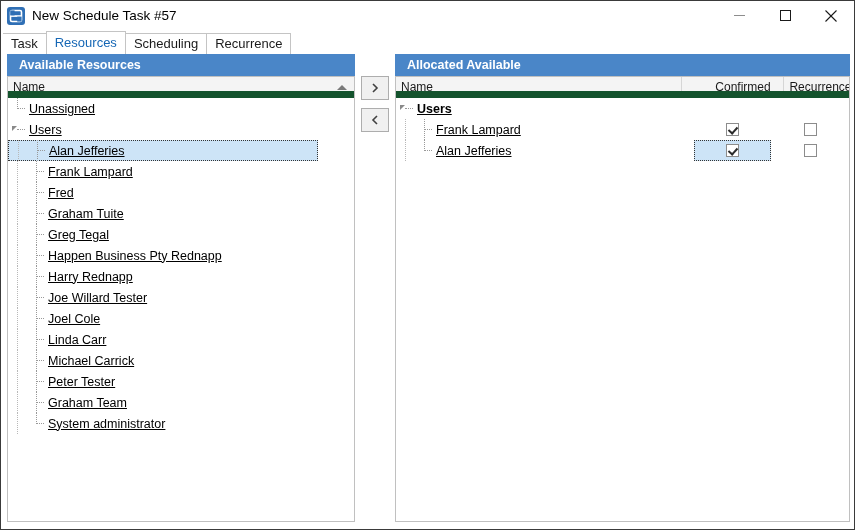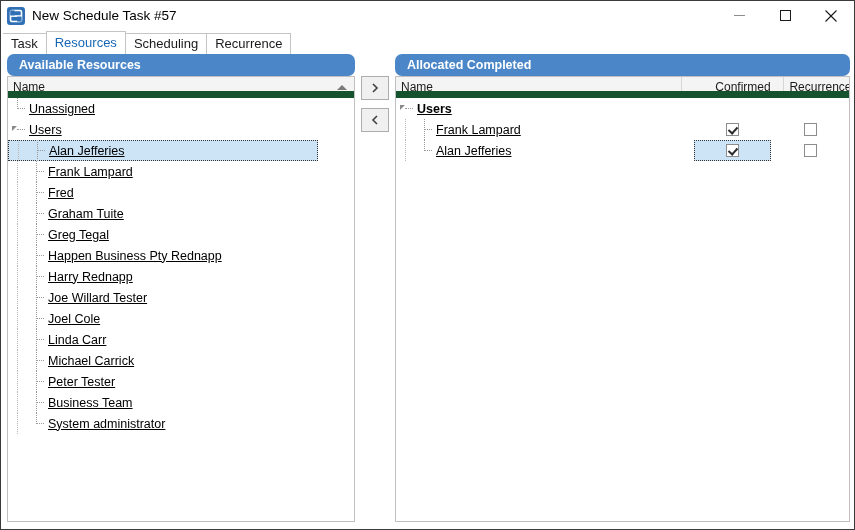--- a/index.html
+++ b/index.html
@@ -108,21 +108,20 @@
   }
   .panel-header {
     height: 22px;
     background: #4a86c8;
     color: #ffffff;
     font-weight: bold;
     font-size: 12.5px;
     line-height: 22px;
     padding-left: 12px;
     box-sizing: border-box;
-    border-radius: 7px;
   }
   .grid {
     position: absolute;
     left: 0;
     right: 0;
     top: 22px;
     bottom: 0;
     background: #ffffff;
     border: 1px solid #c0c0c0;
     box-sizing: border-box;
@@ -508,21 +507,21 @@
 
           <div class="row">
             <div class="namecell">
               <span class="indent">
                   <span class="vline"></span>
                 </span>
               <span class="tw">
                   <span class="vline"></span>
                   <span class="hline"></span>
                 </span>
-              <span class="lbl">Business Team</span>
+              <span class="lbl">Graham Team</span>
             </div>
           </div>
 
           <div class="row">
             <div class="namecell">
               <span class="indent">
                   <span class="vline"></span>
                 </span>
               <span class="tw">
                   <span class="vline half"></span>
@@ -543,21 +542,21 @@
         </svg>
       </div>
       <div class="xbtn">
         <svg width="12" height="12" viewBox="0 0 12 12">
           <polyline points="8,2 4,6 8,10" fill="none" stroke="#404040" stroke-width="1.6"></polyline>
         </svg>
       </div>
     </div>
 
     <div class="panel" id="right-panel" style="height:468px;">
-      <div class="panel-header">Allocated Completed</div>
+      <div class="panel-header">Allocated Available</div>
       <div class="grid">
         <div class="colheader">
           <div class="cell" style="width:298px;">Name</div>
           <div class="cell" style="width:77px;margin-left:28px;">Confirmed</div>
           <div class="cell last" style="flex:1 1 auto;">Recurrence</div>
         </div>
         <div class="rows">
 
           <div class="row">
             <div class="namecell" style="width:298px;">

